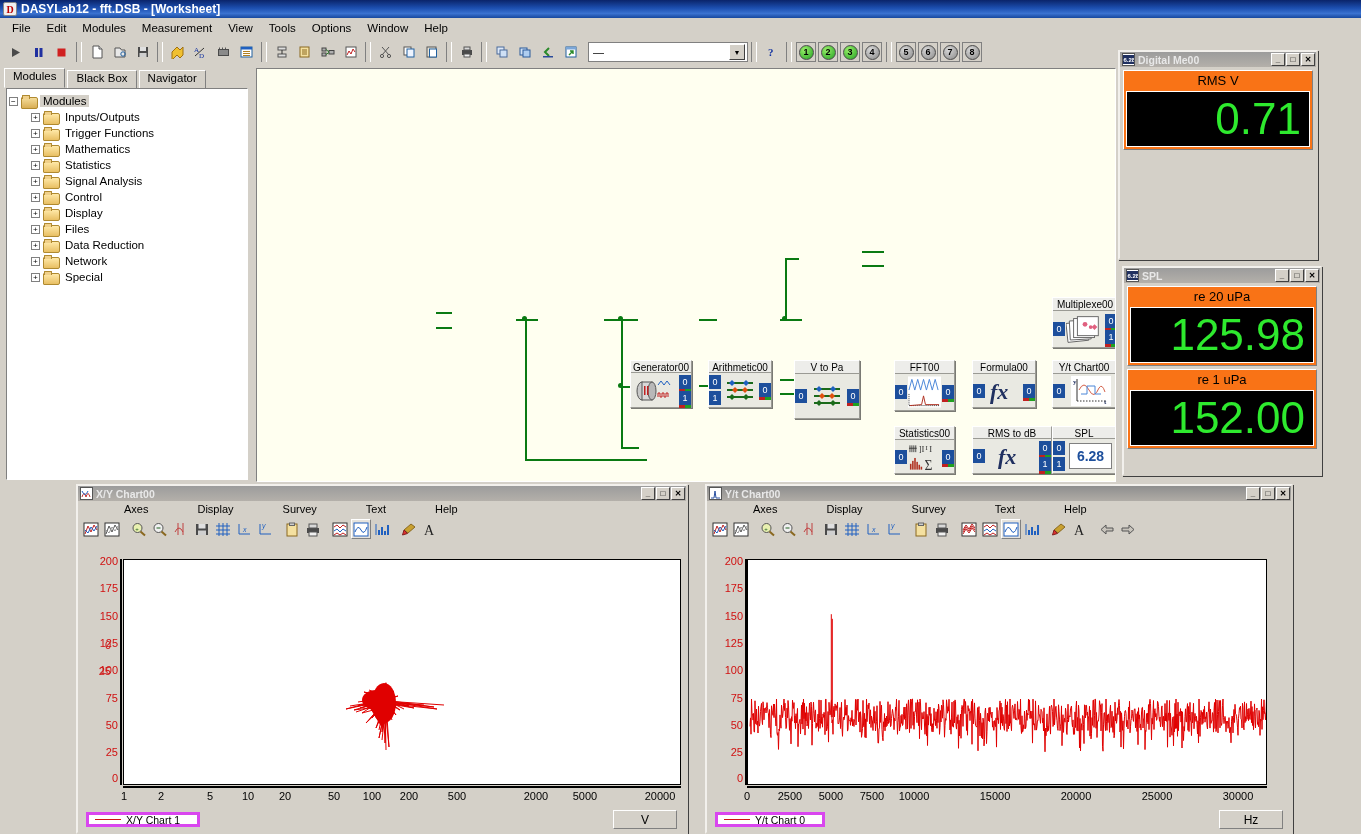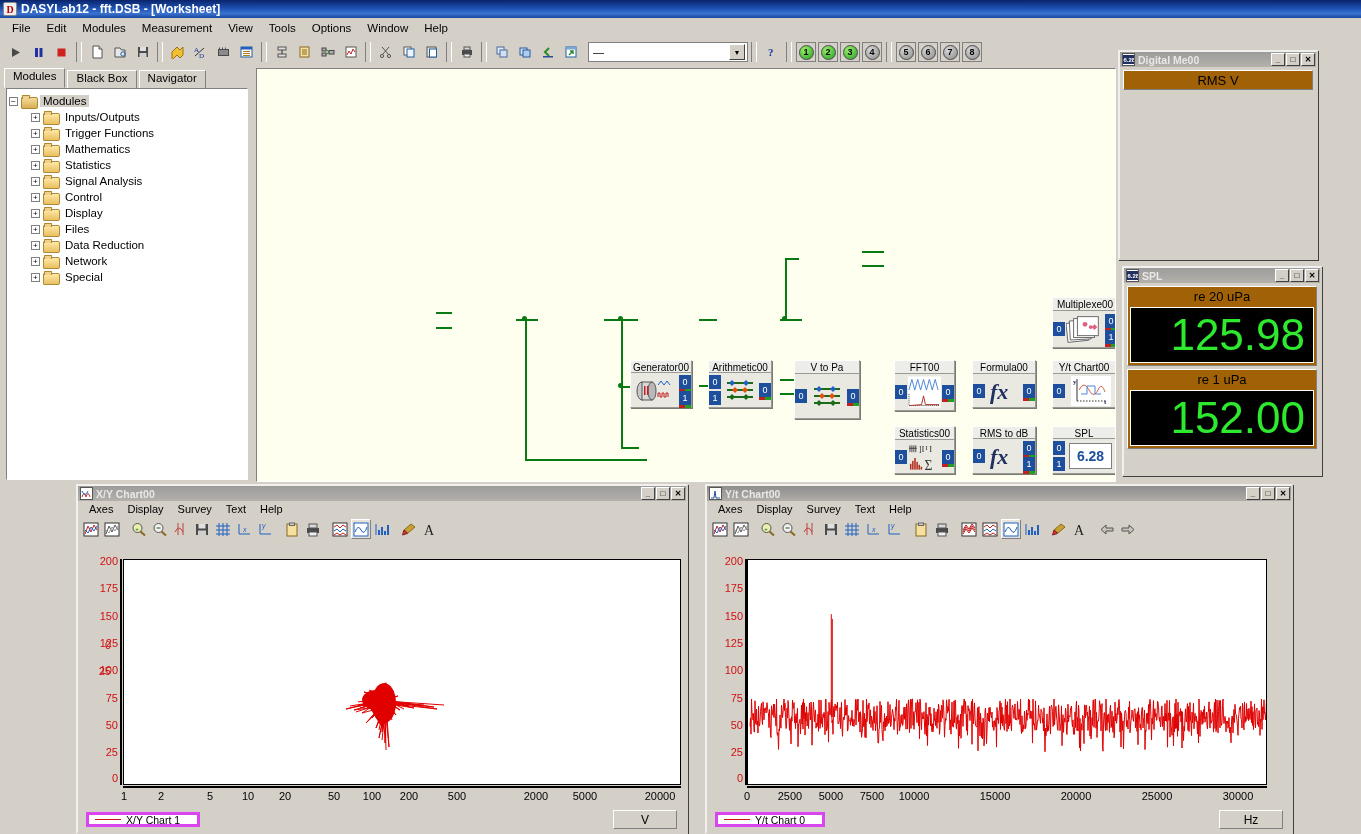--- a/index.html
+++ b/index.html
@@ -164,32 +164,32 @@
     width:13px;height:13px; background:#fff; border:1px solid #555; margin-right:3px;
     display:flex;align-items:center;justify-content:center; flex:none;
   }
   .wbtns{ margin-left:auto; display:flex; gap:1px; padding-right:1px;}
   .wbtn{
     width:14px;height:13px;background:#d4d0c8;
     border:1px solid #fff; border-right-color:#404040; border-bottom-color:#404040;
     display:flex;align-items:center;justify-content:center; font-size:8px; color:#000;
   }
   .wmenu{ display:flex; height:16px; align-items:center; padding-left:4px; font-size:11px;}
-  .wmenu span{ padding:0 7px;}
+  .wmenu span{ padding:0 7px;margin-left:35px;}
   .wtoolbar{ display:flex; align-items:center; height:24px; padding-left:3px; gap:1px;}
   .ctbtn{
     width:20px;height:20px;background:#d4d0c8;border:1px solid #d4d0c8;
     display:flex;align-items:center;justify-content:center;
   }
   .ctbtn.pressed{ border:1px solid #808080; border-top-color:#fff; border-left-color:#fff; background:#e6e3dd;}
   .ctsep{ width:5px; }
 
   
   .meterbox{
-    margin:3px; background:#a16207;
+    margin:3px; background:#f97316;
     border:1px solid #808080; border-top-color:#fff; border-left-color:#fff;
   }
   .meterlabel{ text-align:center; font-size:13px; padding:2px 0 1px 0; color:#000;}
   .meterdisp{
     background:#000; margin:2px; height:56px; display:flex;
     align-items:center; justify-content:flex-end; padding-right:8px;
     border:1px solid #fff;
   }
   .meterval{ color:#2eea2e; font-size:44px; line-height:44px; font-family:"Liberation Sans",sans-serif;}
 
@@ -718,21 +718,21 @@
           </g>
           <text x="17" y="28" font-size="14" font-family="Liberation Serif" fill="#333">Σ</text>
         </svg>
       </div>
       <div class="ports right">
         <div class="port out">0</div>
       </div>
     </div>
   </div>
 
-  <div class="mod" style="left:715px; top:357px; width:64px; height:48px;">
+  <div class="mod" style="left:715px; top:357px; width:80px; height:48px;">
     <div class="mtitle">RMS to dB</div>
     <div class="mbody">
       <div class="ports">
         <div class="port">0</div>
       </div>
       <div class="micon">
         <svg width="32" height="28" viewBox="0 0 32 28">
             <text x="2" y="22" font-size="22" font-style="italic" font-weight="bold" font-family="Liberation Serif" fill="#203060">fx</text>
           </svg>
       </div>
@@ -766,20 +766,23 @@
     </div>
     <span>Digital Me00</span>
     <div class="wbtns">
       <div class="wbtn">_</div>
       <div class="wbtn">□</div>
       <div class="wbtn">✕</div>
     </div>
   </div>
   <div class="meterbox">
     <div class="meterlabel">RMS V</div>
+    <div class="meterdisp">
+      <span class="meterval">0.71</span>
+    </div>
   </div>
 </div>
 
 <div class="fwin" style="left:1122px; top:266px; width:200px; height:210px;">
   <div class="wtitle">
     <div class="wico">
       <svg width="11" height="9" viewBox="0 0 11 9">
           <rect width="11" height="9" fill="#203060"></rect>
           <text x="0.5" y="7" font-size="6" font-family="Liberation Sans" fill="#fff">6.28</text>
         </svg>

